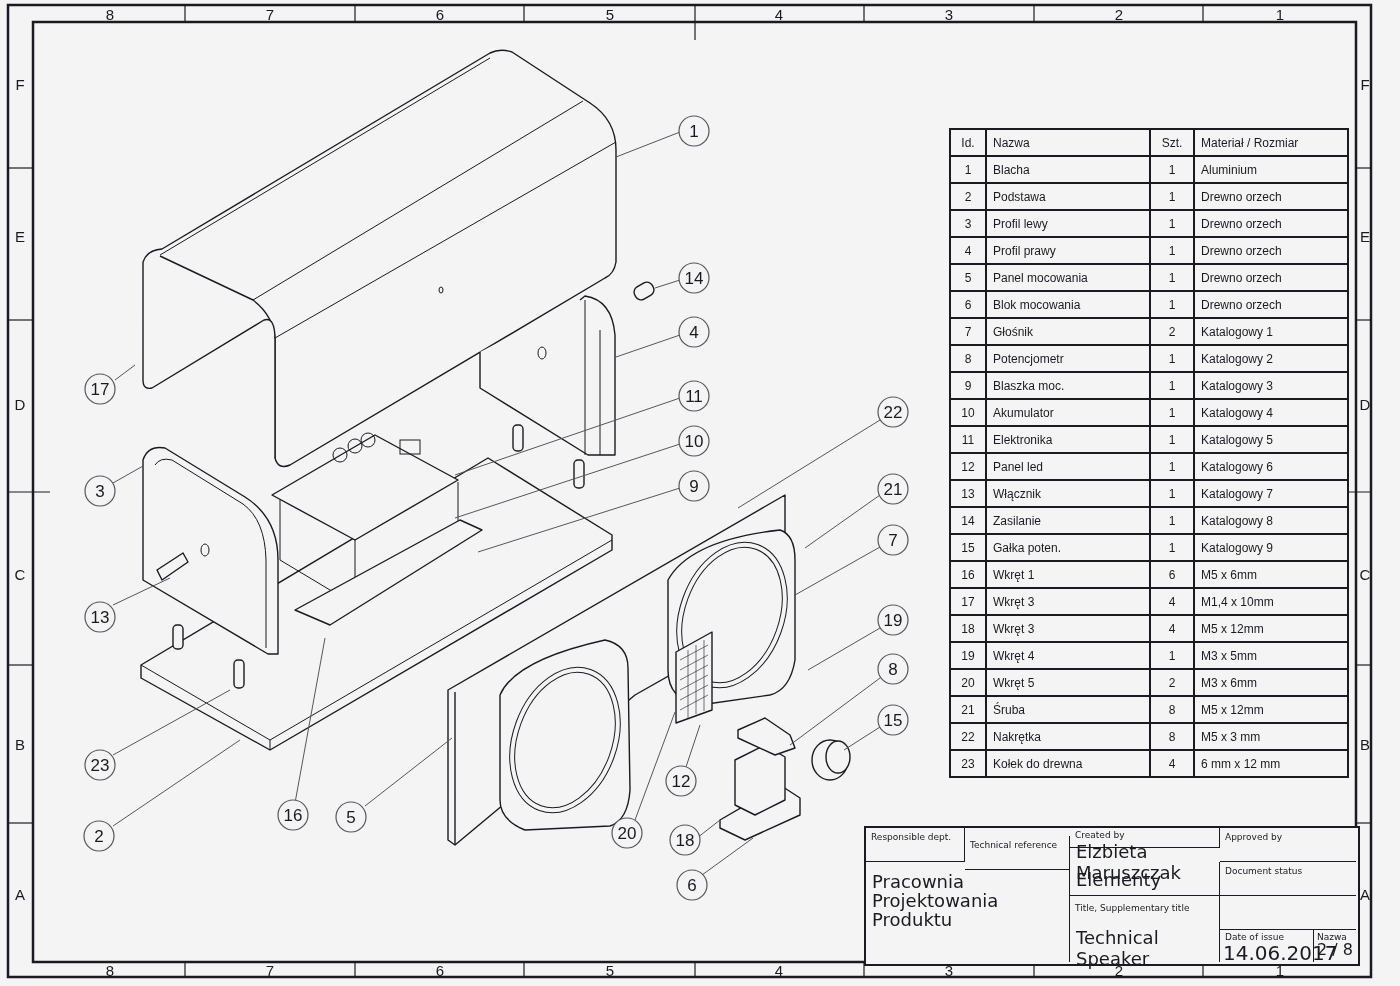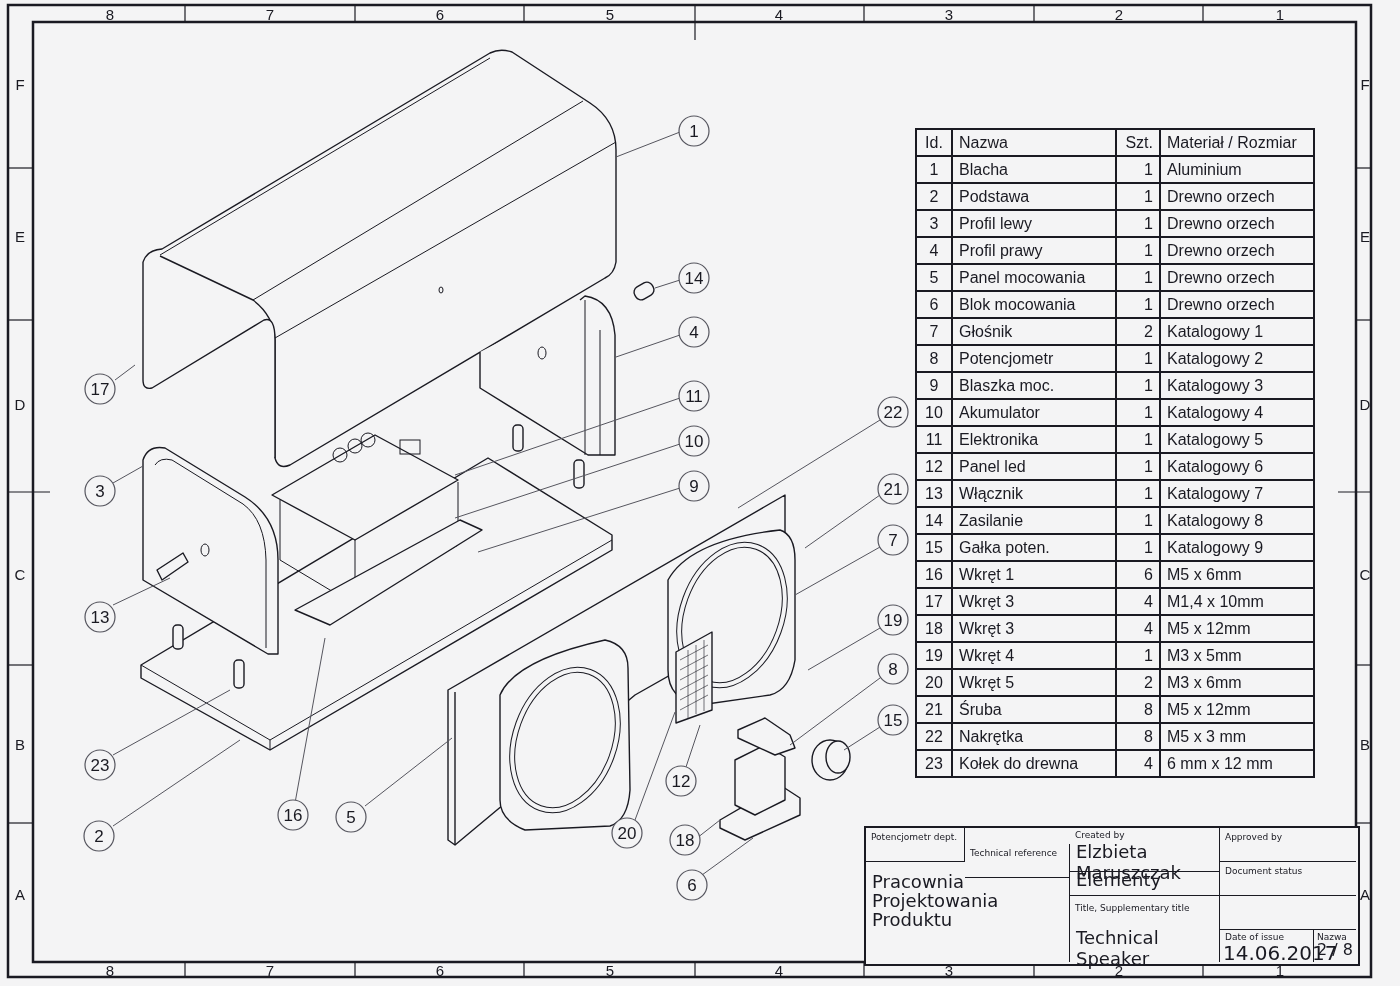--- a/index.html
+++ b/index.html
@@ -1,24 +1,24 @@
 <!DOCTYPE html>
 <html><head>
 <meta charset="utf-8">
 <style>
   html,body{margin:0;padding:0;background:#f4f4f5;}
   body{width:1400px;height:986px;position:relative;overflow:hidden;font-family:"Liberation Sans",sans-serif;color:#1a1a22;}
   #sheet{position:absolute;left:0;top:0;width:1400px;height:986px;}
   .zone-label{position:absolute;font-size:15px;font-family:"Liberation Sans",sans-serif;color:#1a1a22;text-align:center;}
-  .bom{position:absolute;left:915px;top:128px;border-collapse:collapse;font-size:16px;background:#f4f4f5;}
+  .bom{position:absolute;left:949px;top:128px;border-collapse:collapse;font-size:12px;background:#f4f4f5;}
   .bom td,.bom th{border:2px solid #1a1a22;padding:0 6px;height:25px;font-weight:normal;white-space:nowrap;}
   .bom th{text-align:left;}
   .bom .c-id{width:22px;text-align:center;}
   .bom .c-name{width:150px;text-align:left;}
-  .bom .c-qty{width:30px;text-align:right;}
+  .bom .c-qty{width:30px;text-align:center;}
   .bom .c-mat{width:140px;text-align:left;margin-left:42px;}
   .tb{position:absolute;left:864px;top:826px;width:492px;height:136px;border:2px solid #1a1a22;background:#f4f4f5;font-family:"DejaVu Sans",sans-serif;}
   .tb .cell{position:absolute;border-right:1.5px solid #1a1a22;border-bottom:1.5px solid #1a1a22;box-sizing:border-box;}
   .tb .small{font-size:9px;position:absolute;left:5px;top:4px;}
   .tb .big{font-size:18px;position:absolute;left:6px;}
   .callout circle{fill:#f4f4f5;stroke:#55555e;stroke-width:1.2;}
   .callout text{font-family:"Liberation Sans",sans-serif;font-size:17px;fill:#1a1a22;text-anchor:middle;dominant-baseline:central;}
   .leader{stroke:#55555e;stroke-width:1;fill:none;}
   .part{fill:#f4f4f5;stroke:#1a1a22;stroke-width:1.4;stroke-linejoin:round;}
   .thin{fill:none;stroke:#1a1a22;stroke-width:1;}
@@ -441,26 +441,26 @@
           <td class="c-id">23</td>
           <td class="c-name">Kołek do drewna</td>
           <td class="c-qty">4</td>
           <td class="c-mat">6 mm x 12 mm</td>
         </tr>
       </tbody>
   </table>
 
   <div class="tb">
     <div class="cell" style="left:0;top:0;width:99px;height:34px">
-      <span class="small">Potencjometr dept.</span>
-    </div>
-    <div class="cell" style="left:99px;top:16px;width:105px;height:34px">
+      <span class="small">Responsible dept.</span>
+    </div>
+    <div class="cell" style="left:99px;top:8px;width:105px;height:34px">
       <span class="small">Technical reference</span>
     </div>
-    <div class="cell" style="left:204px;top:0;width:150px;height:44px">
+    <div class="cell" style="left:204px;top:0;width:150px;height:20px">
       <span class="small" style="top:2px">Created by</span>
       <span class="big" style="top:13px">Elzbieta Maruszczak</span>
     </div>
     <div class="cell" style="left:354px;top:0;width:136px;height:34px;border-right:none">
       <span class="small">Approved by</span>
     </div>
     <div class="cell" style="left:0;top:34px;width:204px;height:100px;border-bottom:none">
       <span class="big" style="top:10px;width:190px;line-height:19px">Pracownia Projektowania Produktu</span>
     </div>
     <div class="cell" style="left:204px;top:34px;width:150px;height:34px">

